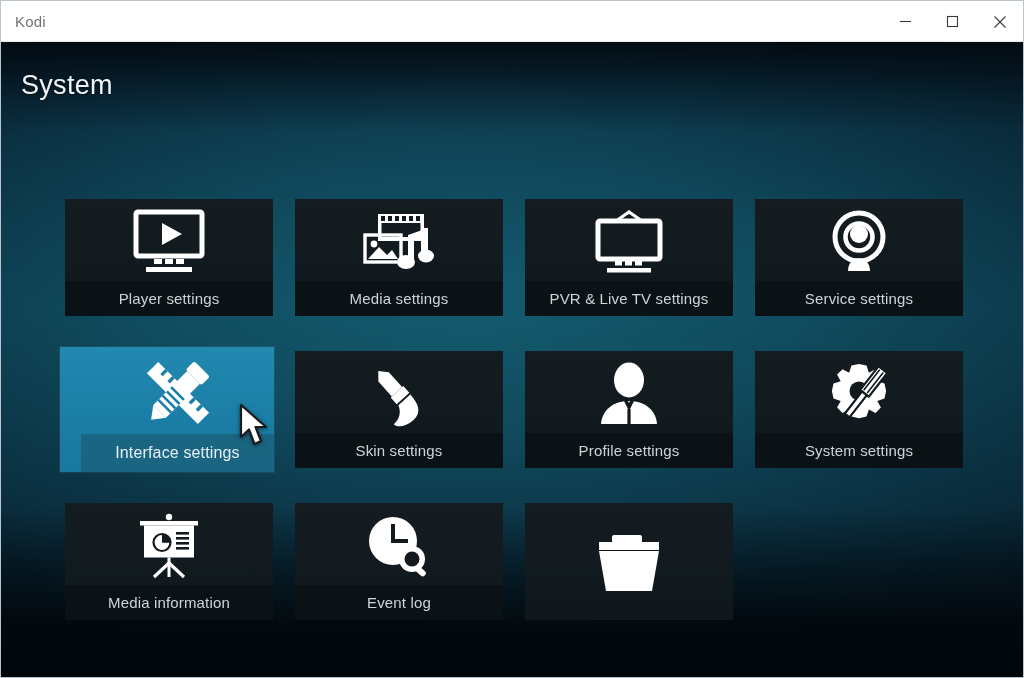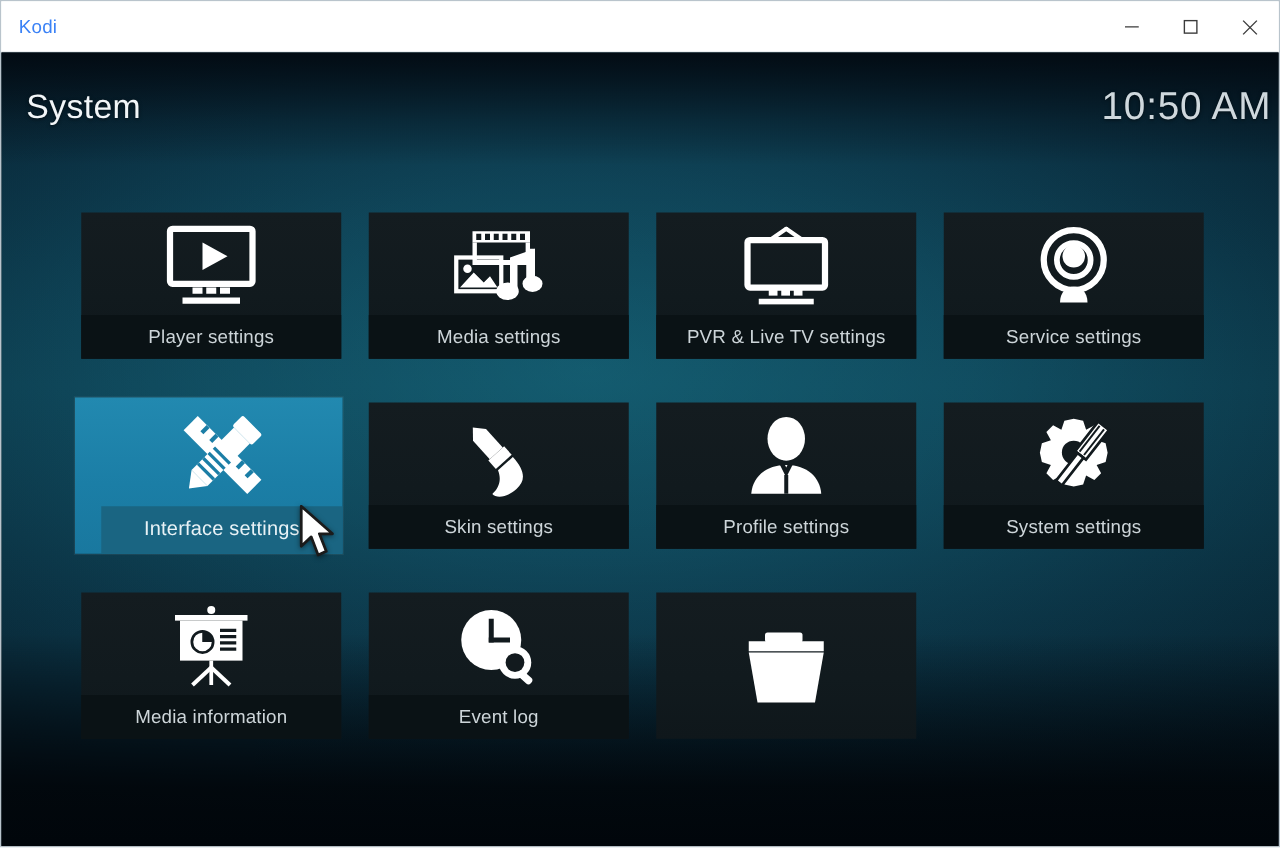--- a/index.html
+++ b/index.html
@@ -25,21 +25,21 @@
   #titlebar {
     position: relative;
     height: 41px;
     background: #ffffff;
     border-bottom: 1px solid #e6eaed;
     display: flex;
     align-items: center;
   }
   #titlebar-title {
     font-size: 15px;
-    color: #3b82f6;
+    color: #737373;
     padding-left: 14px;
     letter-spacing: 0.2px;
     white-space: nowrap;
   }
   #window-controls {
     position: absolute;
     top: 0;
     right: 0;
     height: 41px;
     display: flex;
@@ -108,21 +108,21 @@
     font-size: 31px;
     font-weight: 300;
     color: #cfd8dd;
     letter-spacing: 0.6px;
     text-shadow: 0 1px 3px rgba(0,0,0,0.5);
   }
 
   
   #tile-grid {
     position: absolute;
-    top: 128px;
+    top: 157px;
     left: 64px;
     width: 896px;
     z-index: 3;
     display: grid;
     grid-template-columns: repeat(4, 208px);
     grid-auto-rows: 117px;
     column-gap: 22px;
     row-gap: 35px;
   }
 
@@ -212,21 +212,20 @@
             </svg>
         </span>
       </div>
     </div>
   </div>
 
   <div id="kodi-body">
 
     <div id="kodi-header">
       <div id="page-title">System</div>
-      <div id="clock">10:50 AM</div>
     </div>
 
     <div id="tile-grid">
 
       <div class="tile">
         <div class="tile-icon-area">
           <span>
             <svg width="78" height="66" viewBox="0 0 78 66">
               <rect x="6" y="3" width="66" height="44" rx="2" fill="none" stroke="#ffffff" stroke-width="5"></rect>
               <path d="M32 14 L52 25 L32 36 Z" fill="#ffffff"></path>

